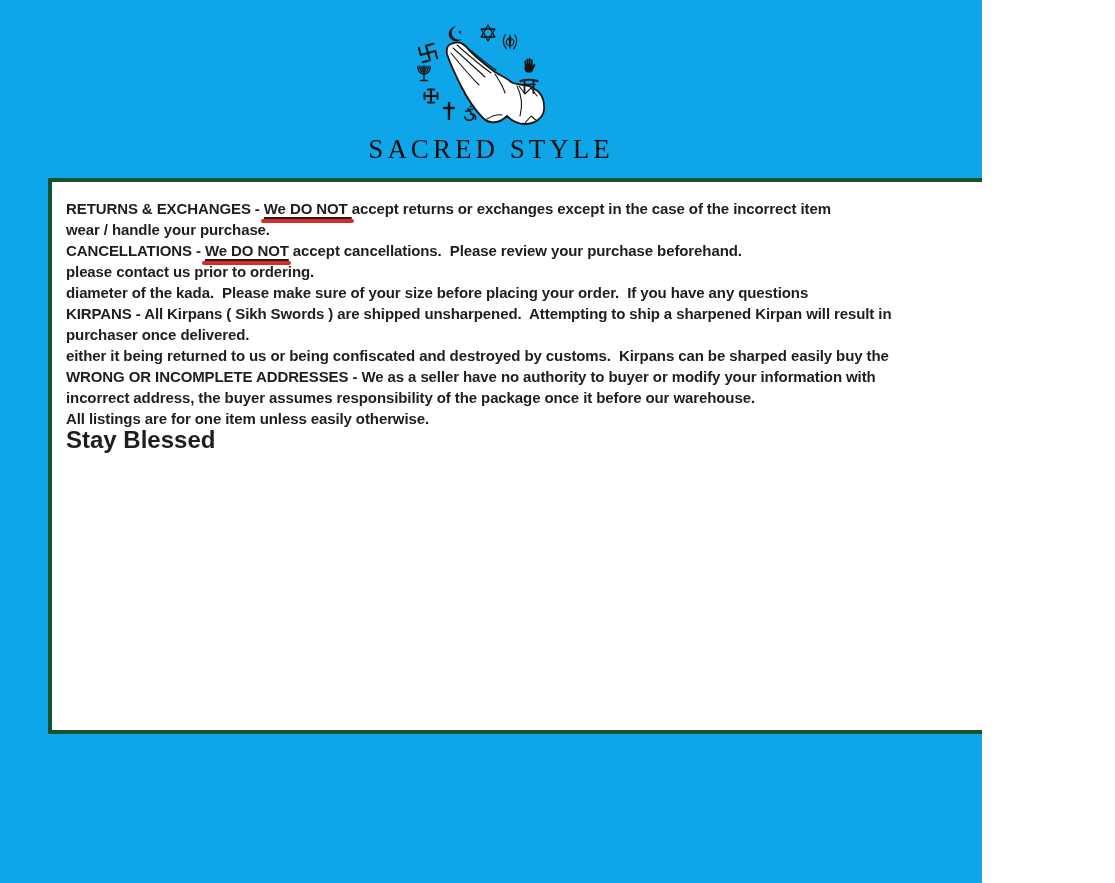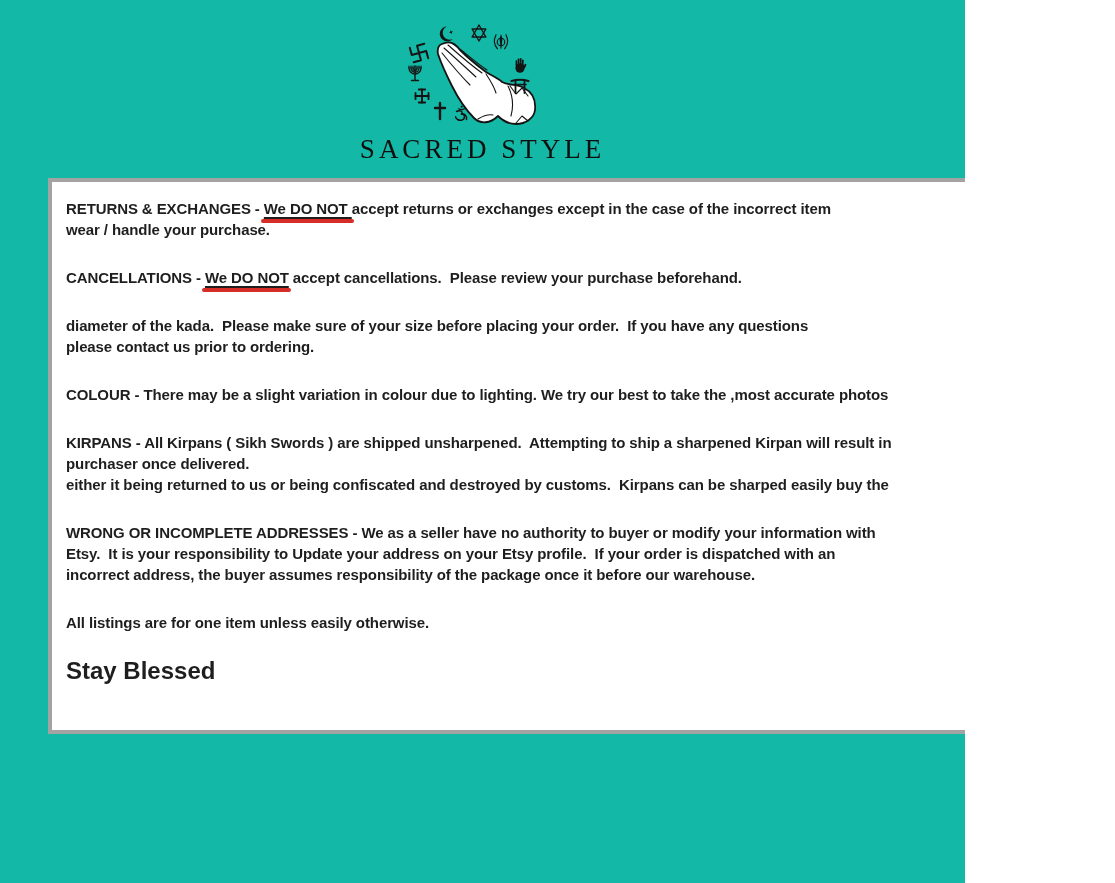--- a/index.html
+++ b/index.html
@@ -1,22 +1,23 @@
 <!DOCTYPE html>
 <html style="--emphasis: #d62e26;"><head>
 <meta charset="utf-8">
 <style>
   html,body { margin:0; padding:0; background:#ffffff; }
   .page {
     position: relative;
     width: 965px;
     height: 883px;
-    background: #14b8a6;
+    background: #0ea5e9;
     font-family: "Liberation Sans", sans-serif;
     overflow: hidden;
+    padding-left: 17px;
   }
   
   .logo-header {
     position: absolute;
     top: 20px; left: 0;
     width: 100%;
     display: flex;
     flex-direction: column;
     align-items: center;
   }
@@ -29,26 +30,26 @@
     letter-spacing: 4px;
     color: #0f0f0f;
     white-space: nowrap;
   }
   
   .policy-box {
     position: absolute;
     left: 48px; top: 178px;
     width: 988px; height: 556px;
     box-sizing: border-box;
-    border: 4px solid #a3a3a3;
+    border: 4px solid #14532d;
     padding: 16px 12px 0 14px;
     background: #ffffff;
   }
   .section { margin: 0; }
-  .section + .section { margin-top: 27px; }
+  .section + .section { }
   .line {
     white-space: pre;
     font-size: 15px;
     font-weight: bold;
     line-height: 21px;
     color: #1e1e1e;
     letter-spacing: -0.1px;
   }
   .section.closing .line { font-size: 24px; letter-spacing: 0; }
   .redmark {
@@ -146,34 +147,30 @@
 
   <section class="policy-box">
       <div class="section">
         <div class="line"><span>RETURNS &amp; EXCHANGES - </span><span class="redmark">We DO NOT </span><span>accept returns or exchanges except in the case of the incorrect item</span></div>
         <div class="line"><span>wear / handle your purchase.</span></div>
       </div>
       <div class="section">
         <div class="line"><span>CANCELLATIONS - </span><span class="redmark">We DO NOT</span><span> accept cancellations.  Please review your purchase beforehand.</span></div>
       </div>
       <div class="section">
+        <div class="line"><span>please contact us prior to ordering.</span></div>
         <div class="line"><span>diameter of the kada.  Please make sure of your size before placing your order.  If you have any questions</span></div>
-        <div class="line"><span>please contact us prior to ordering.</span></div>
-      </div>
-      <div class="section">
-        <div class="line"><span>COLOUR - There may be a slight variation in colour due to lighting. We try our best to take the ,most accurate photos</span></div>
       </div>
       <div class="section">
         <div class="line"><span>KIRPANS - All Kirpans ( Sikh Swords ) are shipped unsharpened.  Attempting to ship a sharpened Kirpan will result in</span></div>
         <div class="line"><span>purchaser once delivered.</span></div>
         <div class="line"><span>either it being returned to us or being confiscated and destroyed by customs.  Kirpans can be sharped easily buy the</span></div>
       </div>
       <div class="section">
         <div class="line"><span>WRONG OR INCOMPLETE ADDRESSES - We as a seller have no authority to buyer or modify your information with</span></div>
-        <div class="line"><span>Etsy.  It is your responsibility to Update your address on your Etsy profile.  If your order is dispatched with an</span></div>
         <div class="line"><span>incorrect address, the buyer assumes responsibility of the package once it before our warehouse.</span></div>
       </div>
       <div class="section">
         <div class="line"><span>All listings are for one item unless easily otherwise.</span></div>
       </div>
       <div class="section closing">
         <div class="line"><span>Stay Blessed</span></div>
       </div>
     </section>
 

